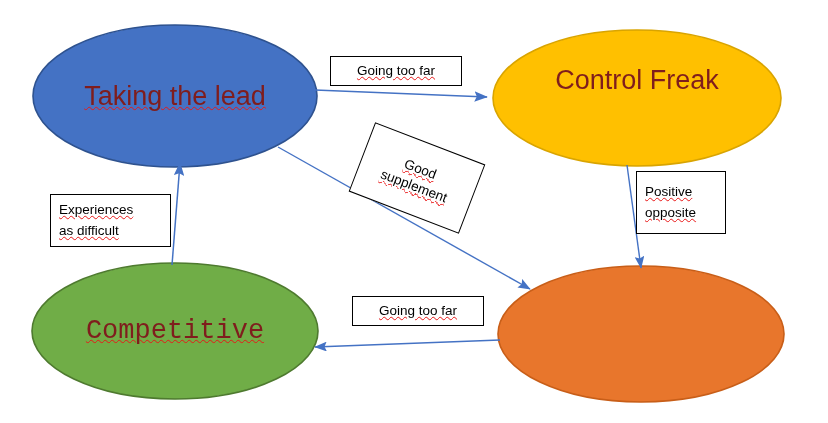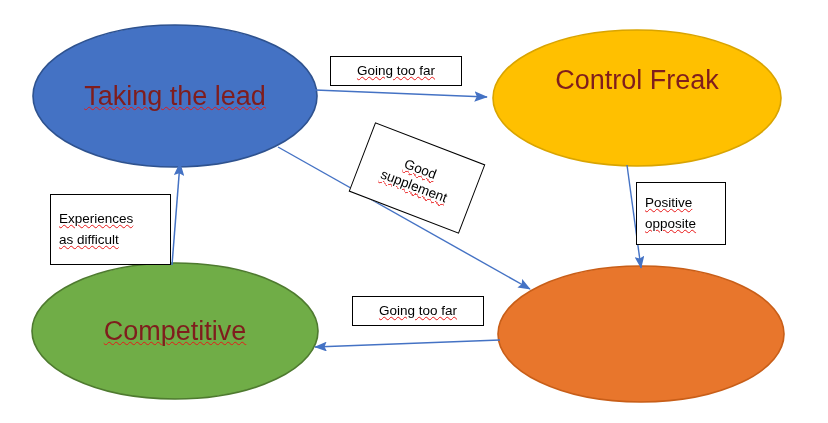--- a/index.html
+++ b/index.html
@@ -103,40 +103,40 @@
   </svg>
 
   <div class="node" style="left:35px; top:25px; width:280px; height:142px; font-size:27px;">
     <span class="node-label sp">Taking the lead</span>
   </div>
 
   <div class="node" style="left:493px; top:12px; width:288px; height:136px; font-size:27px;">
     <span class="node-label">Control Freak</span>
   </div>
 
-  <div class="node" style="left:32px; top:263px; width:286px; height:136px; font-size:27px;">
+  <div class="node" style="left:32px; top:263px; width:286px; height:136px; font-size:27px;font-family:Liberation Mono, monospace;">
     <span class="node-label sp">Competitive</span>
   </div>
 
 
   <div class="label-box centered" style="left:330px; top:56px; width:132px; height:30px;">
     <span class="sp">Going too far</span>
   </div>
 
   <div class="label-box centered lbl-rot" style="left:358px; top:141px; width:118px; height:74px;">
     <span class="rot-text sp">Good
 supplement</span>
   </div>
 
-  <div class="label-box" style="left:636px; top:182px; width:90px; height:63px;">
+  <div class="label-box" style="left:636px; top:171px; width:90px; height:63px;">
     <span class="sp">Positive
 opposite</span>
   </div>
 
-  <div class="label-box" style="left:50px; top:194px; width:121px; height:71px;">
+  <div class="label-box" style="left:50px; top:194px; width:121px; height:53px;">
     <span class="sp">Experiences
 as difficult</span>
   </div>
 
   <div class="label-box centered" style="left:352px; top:296px; width:132px; height:30px;">
     <span class="sp">Going too far</span>
   </div>
 
 </div>
 

